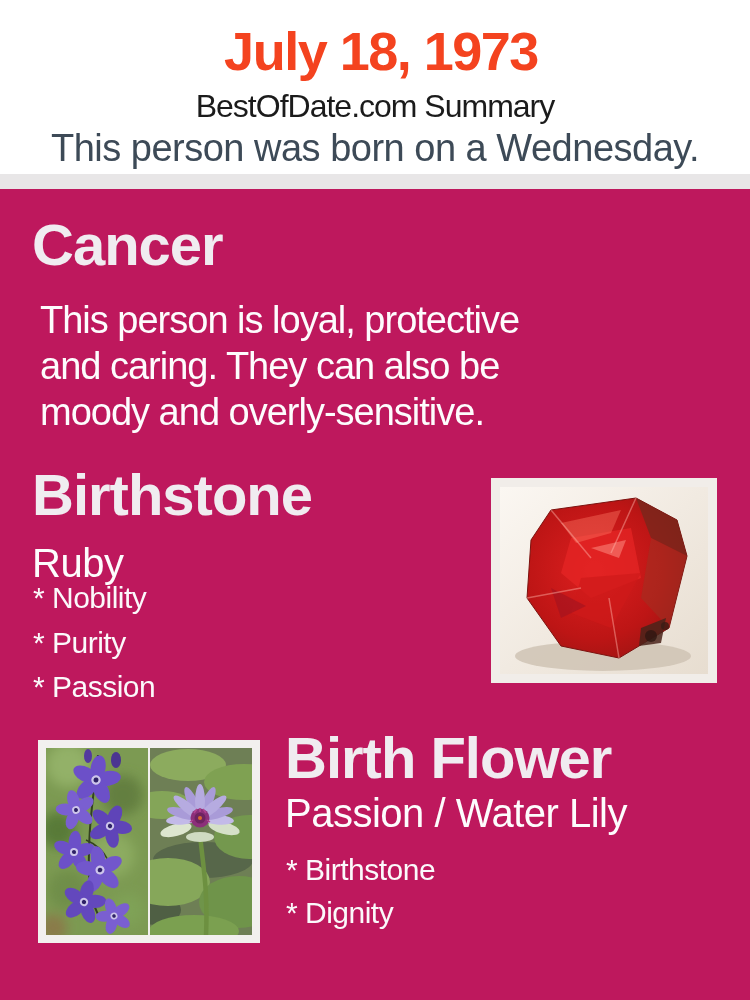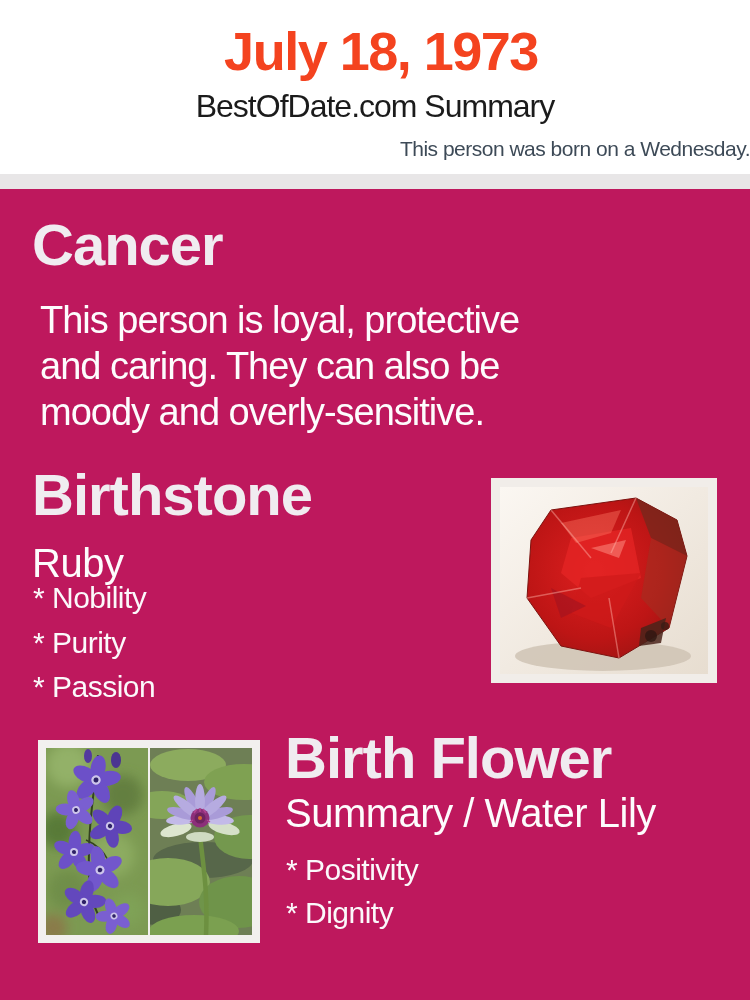--- a/index.html
+++ b/index.html
@@ -7,21 +7,21 @@
     position: relative; width: 750px; height: 1000px; overflow: hidden;
     background: #ffffff; font-family: "Liberation Sans", sans-serif;
   }
   
   .header { position: absolute; top: 0; left: 0; width: 750px; height: 174px; background: #ffffff; text-align: center; }
   .date-title {
     margin: 0; padding-top: 22px; font-size: 54px; font-weight: bold;
     letter-spacing: -1.5px; color: #f4431f; line-height: 58px; padding-left: 12px;
   }
   .site-summary { margin-top: 8px; font-size: 32px; letter-spacing: -1px; color: #1b1b1b; line-height: 36px; }
-  .born-day { margin-top: 8px; font-size: 21px; letter-spacing: -0.5px; color: #3d4a57; line-height: 33px; text-align: right; }
+  .born-day { margin-top: 8px; font-size: 38px; letter-spacing: -0.5px; color: #3d4a57; line-height: 33px; }
   
   .gray-strip { position: absolute; top: 174px; left: 0; width: 750px; height: 15px; background: #e8e6e7; }
   
   .main { position: absolute; top: 189px; left: 0; width: 750px; height: 811px; background: #be185d; color: #fdfcfd; }
   .main h2 {
     margin: 0; position: absolute; font-size: 58px; font-weight: bold;
     letter-spacing: -1px; color: #f0ecf0; line-height: 64px; white-space: nowrap;
   }
   .zodiac-sign { left: 32px; top: 24px; }
   .zodiac-desc {
@@ -188,18 +188,18 @@
             <circle r="9.5" fill="#8c2f7a"></circle>
             <circle r="5.5" fill="#6d2360"></circle>
             <path d="M-6,-5 L-3,-9 M0,-6 L0,-10 M6,-5 L3,-9 M-7,2 L-10,4 M7,2 L10,4" stroke="#b04590" stroke-width="1.5"></path>
             <circle r="2" fill="#d96a2f"></circle>
           </g>
         </g>
       </svg>
     </figure>
 
     <h2 class="birthflower-heading">Birth Flower</h2>
-    <div class="flower-names">Summary / Water Lily</div>
-    <div class="trait bf-trait-0">* Positivity</div>
+    <div class="flower-names">Passion / Water Lily</div>
+    <div class="trait bf-trait-0">* Birthstone</div>
     <div class="trait bf-trait-1">* Dignity</div>
 
   </main>
 </div>
 
 </body></html>

